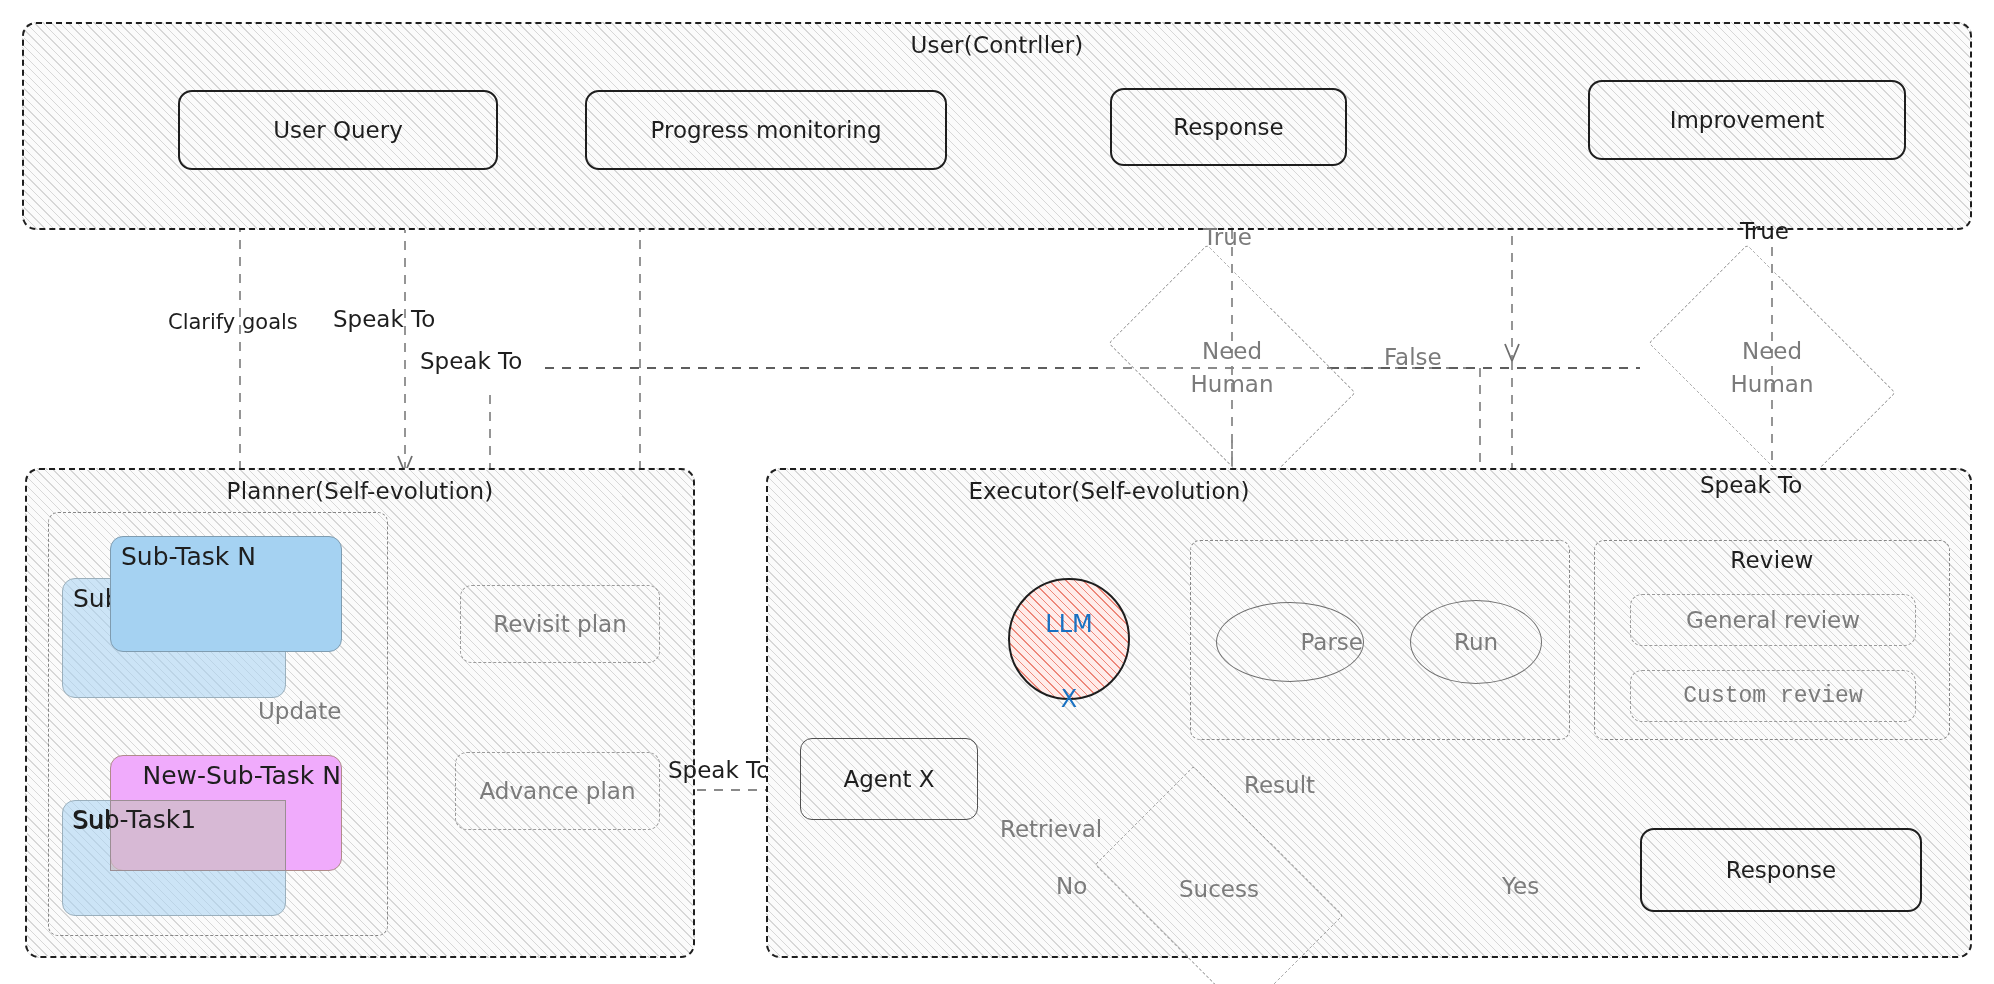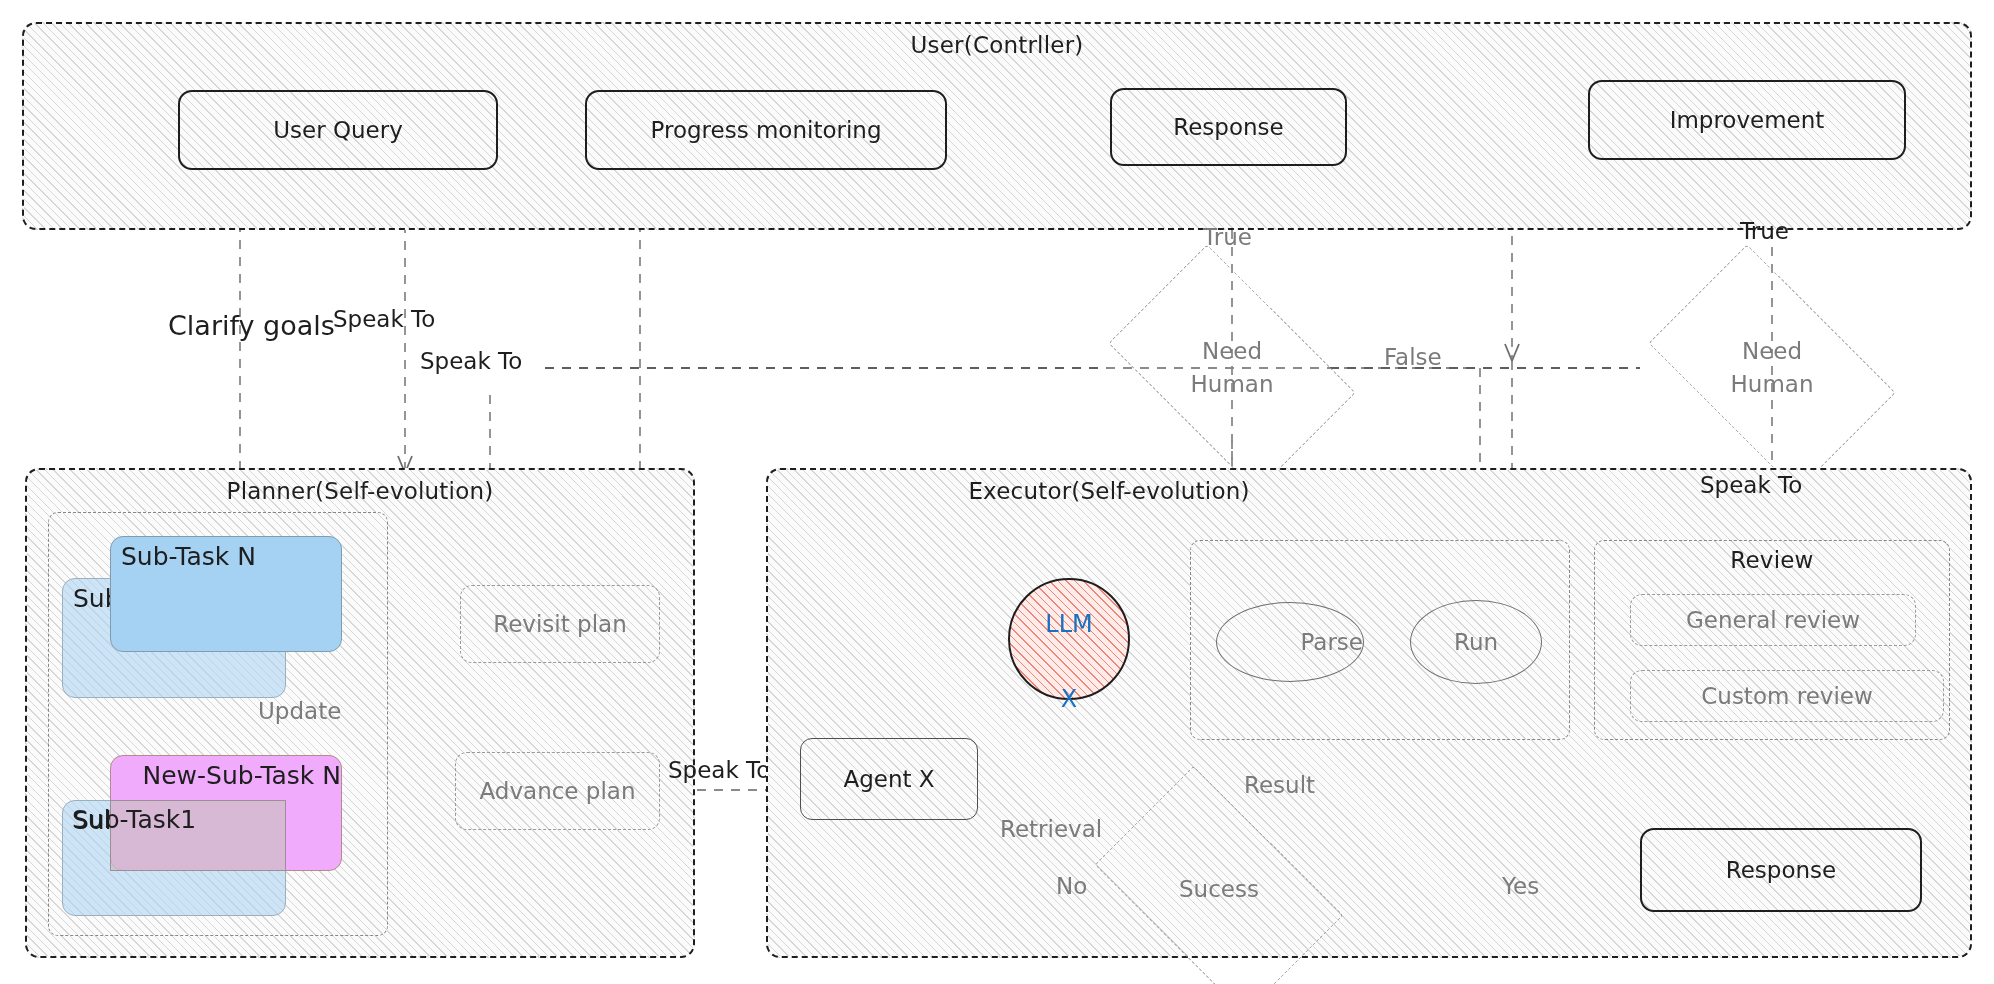--- a/index.html
+++ b/index.html
@@ -143,21 +143,21 @@
   .diamond .dtext { position: relative; z-index: 2; line-height: 1.45; }
 
   
   .elabel {
     position: absolute;
     font-size: 23px;
     color: #1e1e1e;
     white-space: nowrap;
   }
   .elabel.gray { color: #7b7b7b; }
-  .elabel.small { font-size: 27px; }
+  .elabel.small { font-size: 21px; }
 
   
   #edges { position: absolute; left:0; top:0; width: 1994px; height: 984px; pointer-events: none; }
   .ln   { fill: none; stroke: #8a8a8a; stroke-width: 1.8; stroke-dasharray: 9 8; }
   .ln-d { fill: none; stroke: #5d5d5d; stroke-width: 1.8; stroke-dasharray: 9 8; }
   .ah   { fill: none; stroke: #6e6e6e; stroke-width: 1.8; }
 </style>
 </head>
 <body>
 
@@ -366,21 +366,21 @@
   <div class="elabel gray" style="left:1502px; top:873px;">Yes</div>
 
   <div class="group group-soft hatch" style="left:1594px; top:540px; width:356px; height:200px; border-radius:10px;">
     <div class="group-label" style="top:6px; font-size:23px;">Review</div>
   </div>
 
   <div class="node dash-box" style="left:1630px; top:594px; width:286px; height:52px;">
     <span>General review</span>
   </div>
 
-  <div class="node dash-box" style="left:1630px; top:670px; width:314px; height:52px;">
+  <div class="node dash-box" style="left:1630px; top:670px; width:286px; height:52px;font-family:Liberation Mono, monospace;">
     <span>Custom review</span>
   </div>
 
   <div class="node solid-box" style="left:1640px; top:828px; width:282px; height:84px;">
     <span>Response</span>
   </div>
 
 </div>
 
 </body></html>

